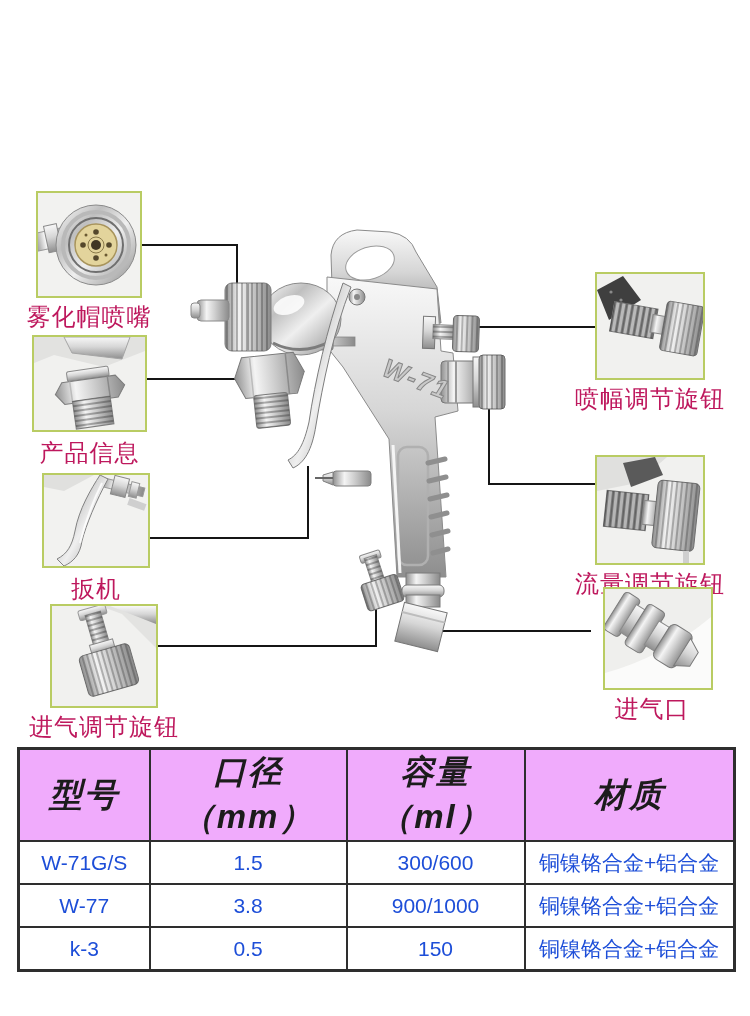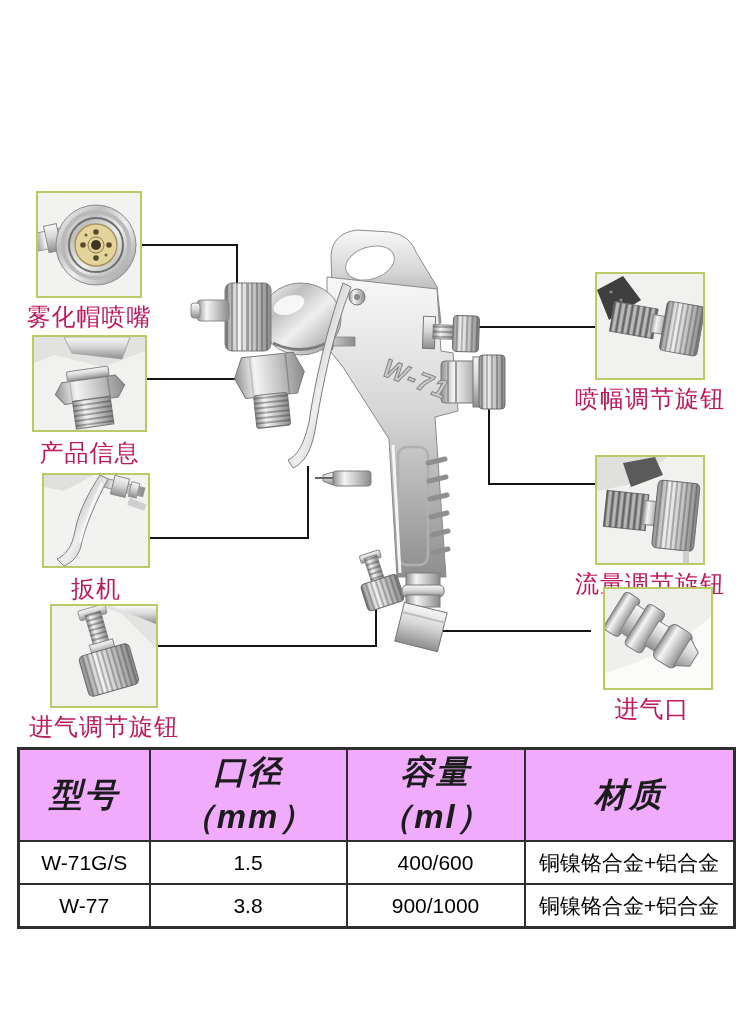--- a/index.html
+++ b/index.html
@@ -27,21 +27,21 @@
 
   
   .gun{position:absolute;left:185px;top:225px;}
 
   
   .spec-table{position:absolute;left:17px;top:747px;width:716px;border-collapse:collapse;
               table-layout:fixed;border:3px solid #2e2e2e;}
   .spec-table th,.spec-table td{border:2px solid #2e2e2e;text-align:center;padding:0;}
   .spec-table th{background:#f0abfc;height:46px;font-size:33px;font-weight:bold;
                  color:#1c1c1c;letter-spacing:2px;font-style:italic;}
-  .spec-table td{height:41px;font-size:21px;color:#000000;background:#ffffff;}
+  .spec-table td{height:41px;font-size:21px;color:#1d4ed8;background:#ffffff;}
 </style>
 </head>
 <body>
 
 <div class="page">
 
   <svg width="0" height="0" style="position:absolute">
     <defs>
       <linearGradient id="gmet" x1="0" y1="0" x2="0" y2="1">
         <stop offset="0" stop-color="#f8f8f8"></stop>
@@ -308,25 +308,31 @@
         <th>型号</th>
         <th>口径（mm）</th>
         <th>容量（ml）</th>
         <th>材质</th>
       </tr>
     </thead>
     <tbody>
       <tr>
         <td>W-71G/S</td>
         <td>1.5</td>
-        <td>400/600</td>
+        <td>300/600</td>
         <td>铜镍铬合金+铝合金</td>
       </tr>
       <tr>
         <td>W-77</td>
         <td>3.8</td>
         <td>900/1000</td>
         <td>铜镍铬合金+铝合金</td>
       </tr>
+      <tr>
+        <td>k-3</td>
+        <td>0.5</td>
+        <td>150</td>
+        <td>铜镍铬合金+铝合金</td>
+      </tr>
     </tbody>
   </table>
 
 </div>
 
 </body></html>

